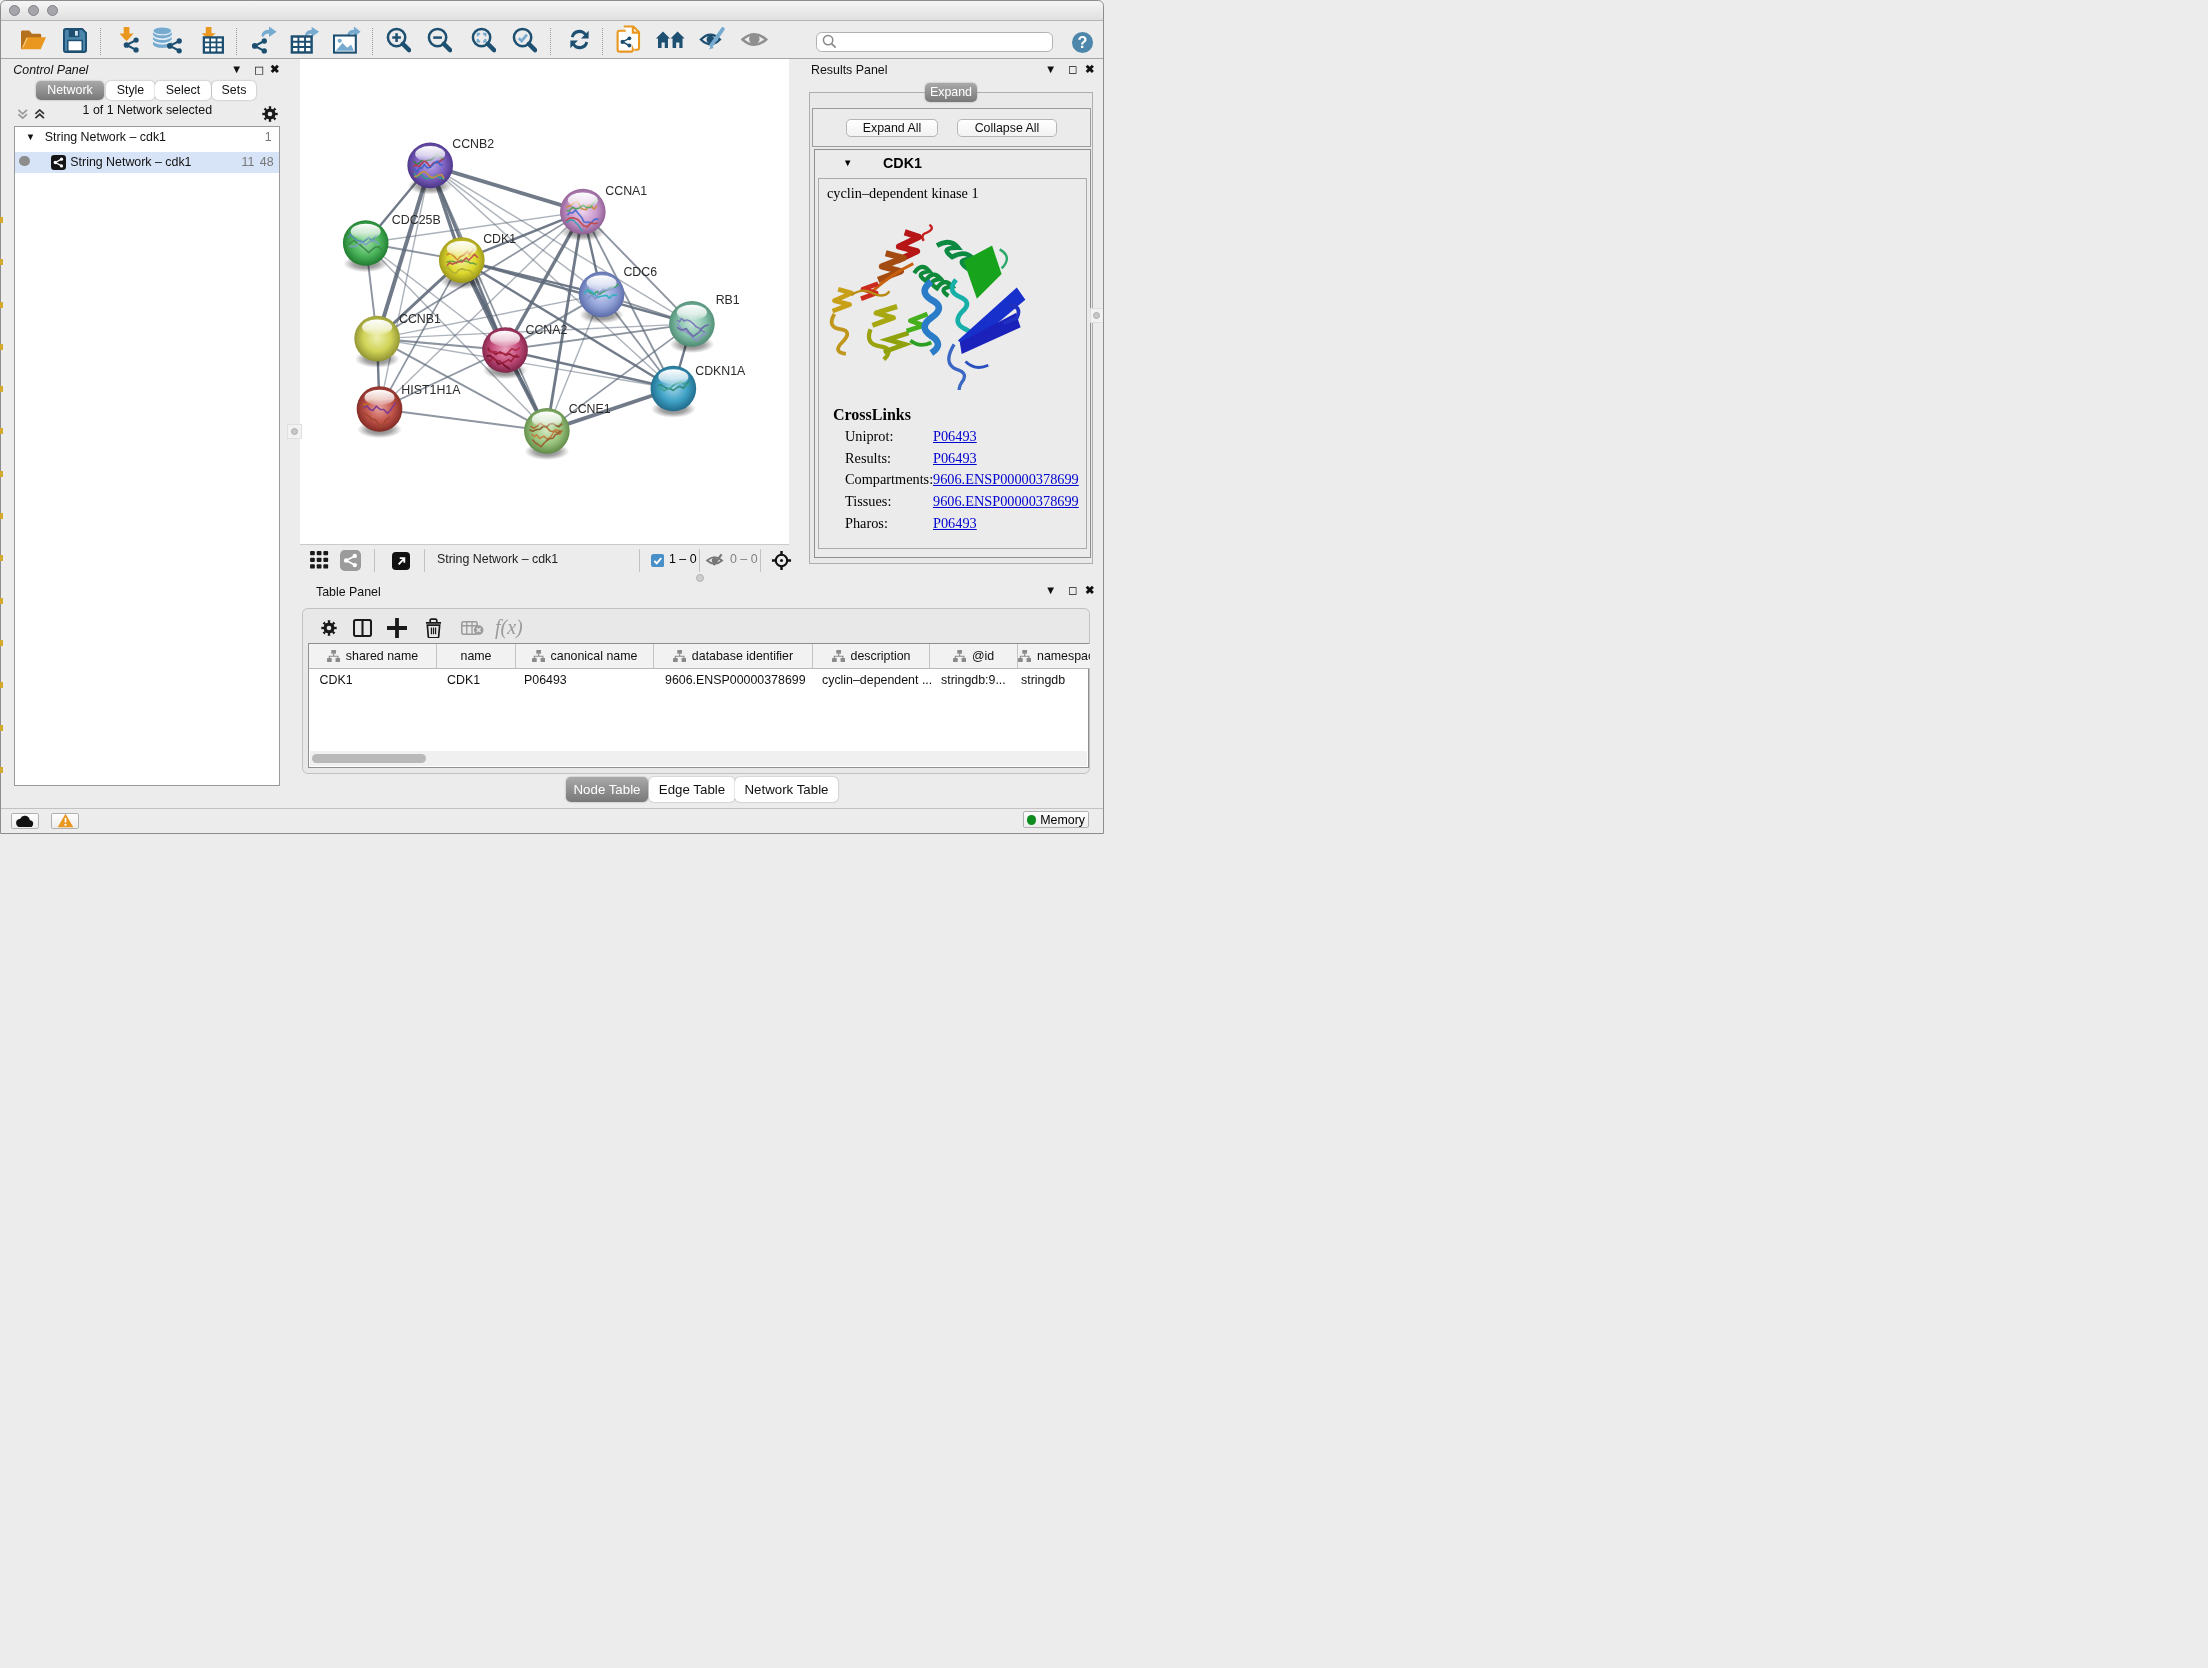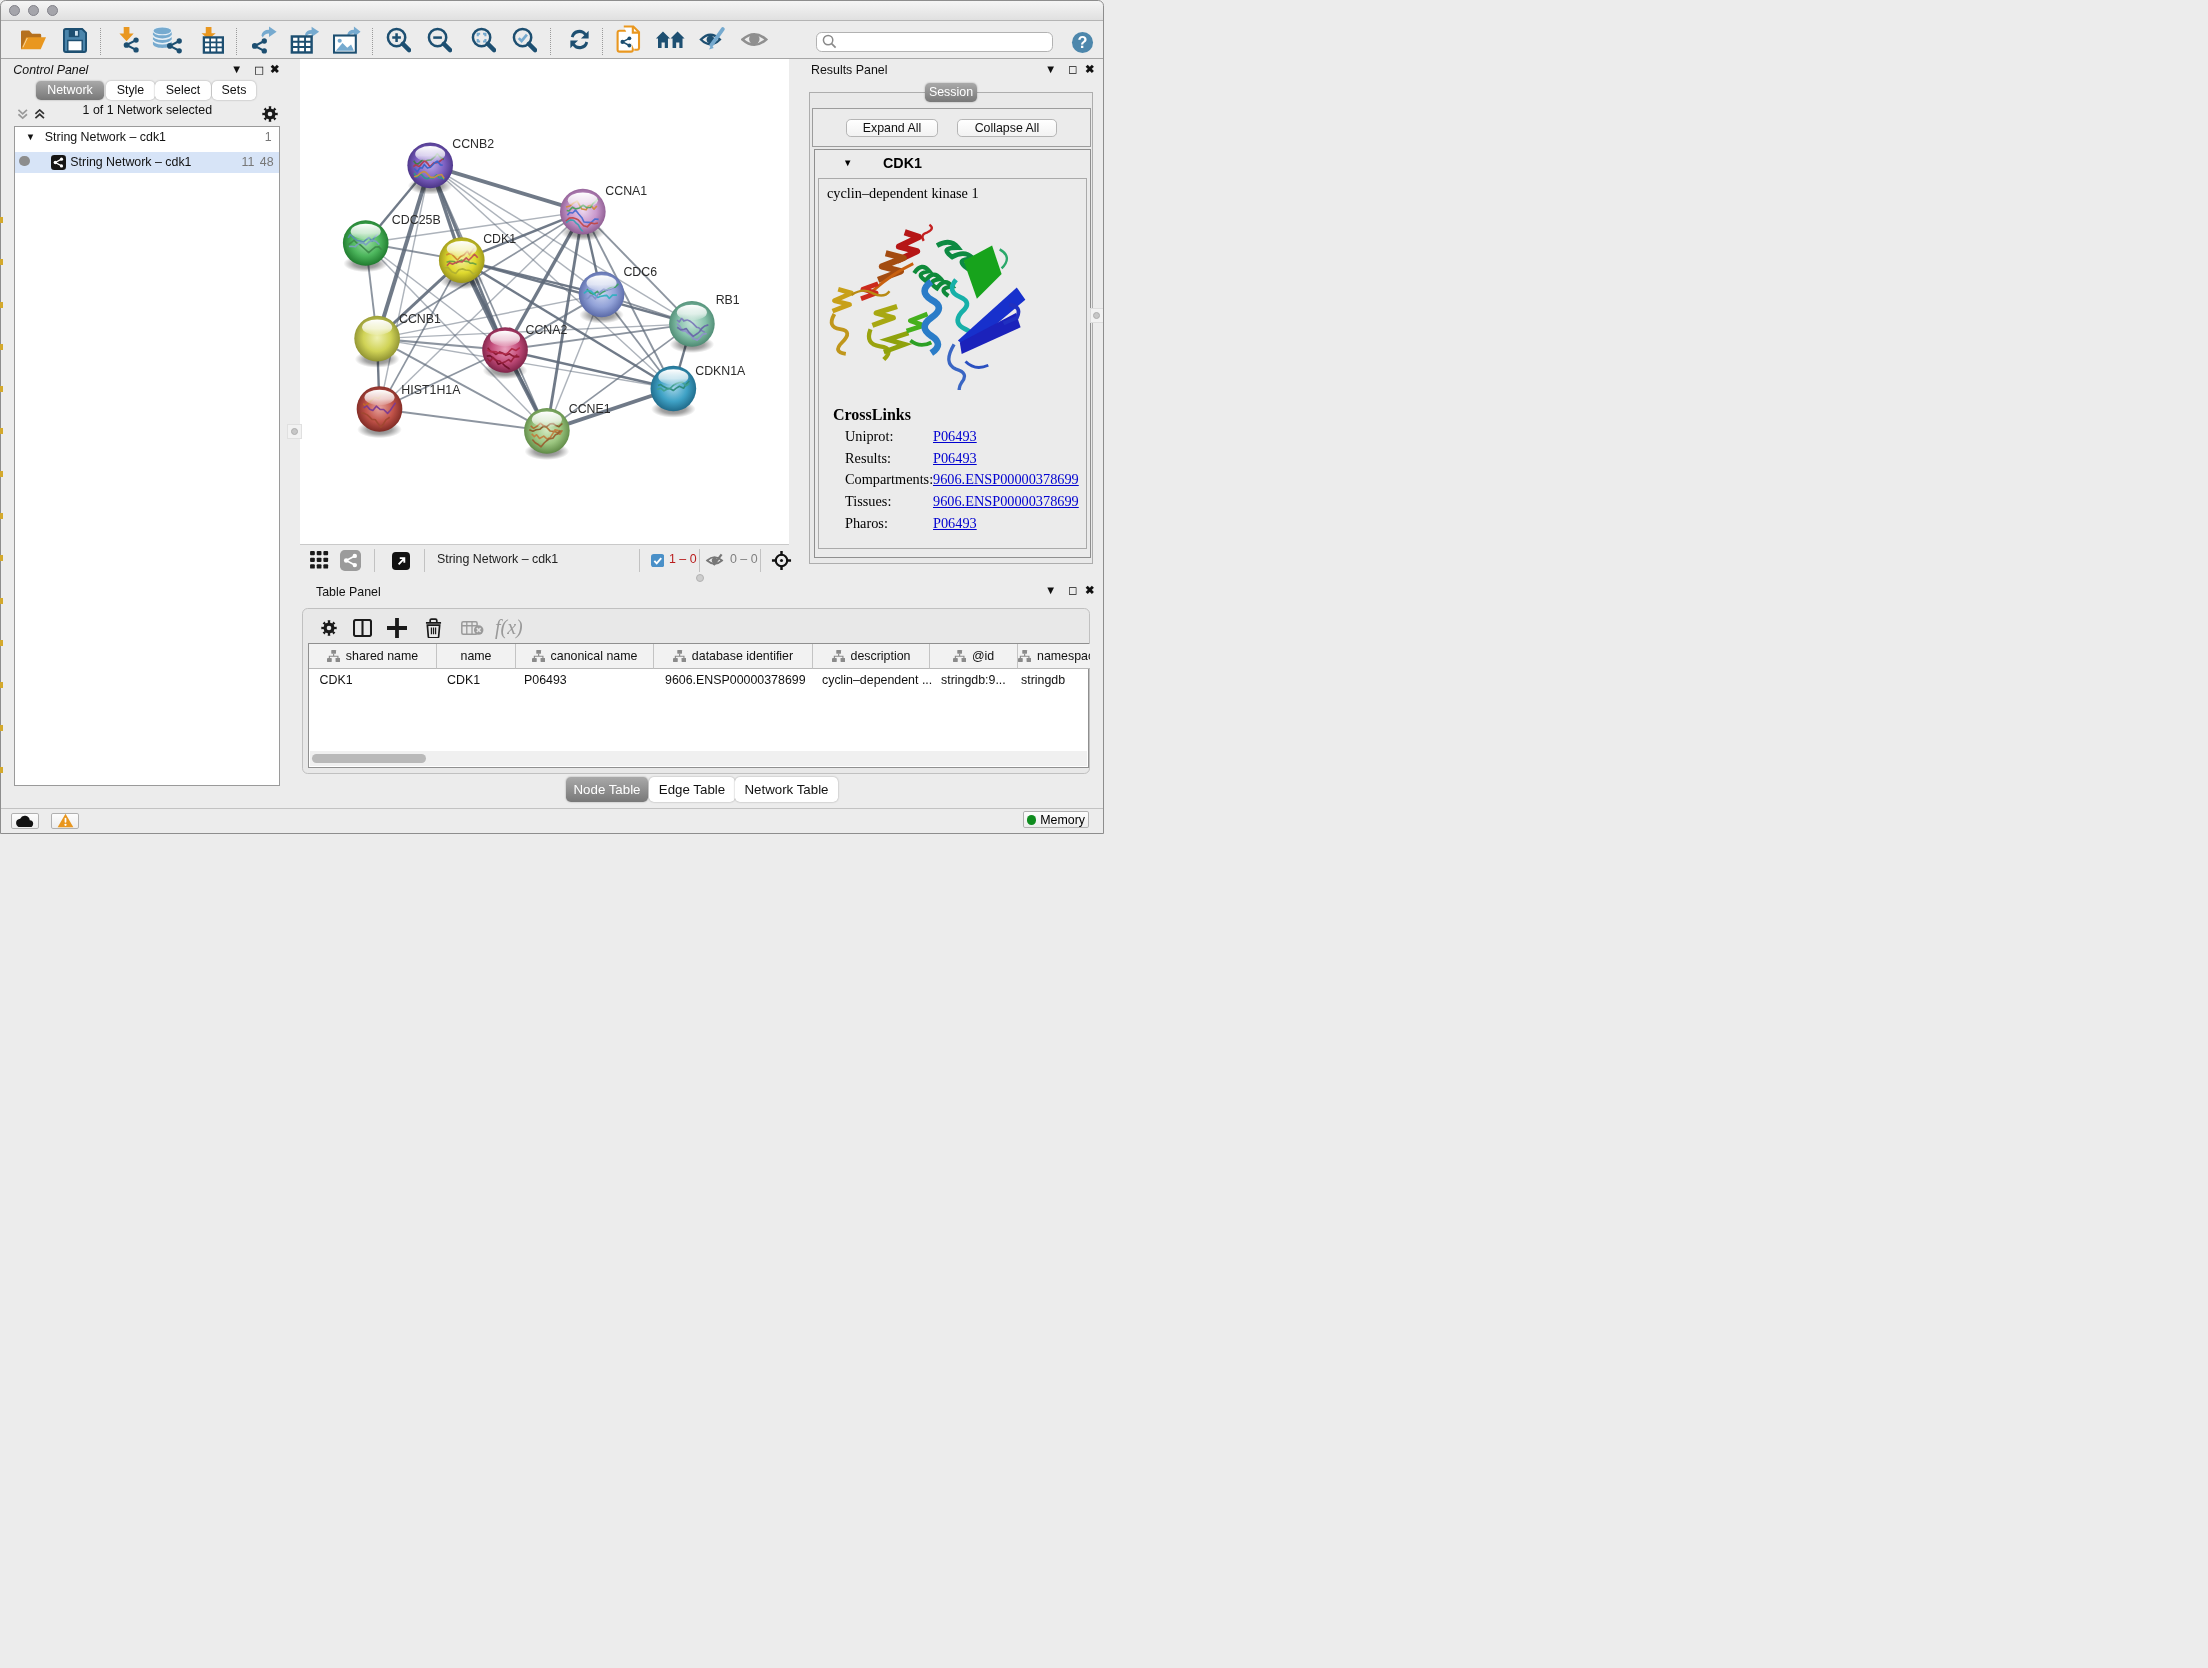--- a/index.html
+++ b/index.html
@@ -551,21 +551,21 @@
 <svg class="abs" style="left:92px; top:6.7px;" width="18" height="18" viewBox="0 0 19 19">
       <rect width="19" height="19" rx="4" fill="#111"></rect>
       <path d="M7 13 L12.5 7.2 M8.2 6.5 h4.8 v4.8" stroke="#fff" stroke-width="2" fill="none"></path>
     </svg>
 <div class="abs" style="left:124px; top:3.8px; height:23px; border-left:1px solid #c2c2c2;"></div>
 <div class="abs" style="left:339px; top:3.8px; height:23px; border-left:1px solid #c2c2c2;"></div>
 <svg class="abs" style="left:351px; top:8.6px;" width="13.3" height="13.3" viewBox="0 0 14 14">
       <rect width="14" height="14" rx="3" fill="#4a90c8"></rect>
       <path d="M3.5 7.2 l2.5 2.6 L10.8 4.4" stroke="#fff" stroke-width="2" fill="none"></path>
     </svg>
-<div class="abs" style="left:369px; top:6.7px; font-size:12.4px; color:#b91c1c;">1 – 0</div>
+<div class="abs" style="left:369px; top:6.7px; font-size:12.4px; color:#000000;">1 – 0</div>
 <div class="abs" style="left:399px; top:3.8px; height:23px; border-left:1px solid #c2c2c2;"></div>
 <svg class="abs" style="left:405px; top:7.6px;" width="21" height="15" viewBox="0 0 22 16">
       <path d="M2 8 Q10 1 18 8 Q10 15 2 8 Z" fill="none" stroke="#777" stroke-width="1.8"></path>
       <circle cx="10" cy="8" r="3" fill="#777"></circle>
       <path d="M17.5 1.5 L9 13" stroke="#777" stroke-width="2.4"></path>
     </svg>
 <div class="abs" style="left:430px; top:6.7px; font-size:12.4px; color:#7f7f7f;">0 – 0</div>
 <div class="abs" style="left:460px; top:3.8px; height:23px; border-left:1px solid #c2c2c2;"></div>
 <svg class="abs" style="left:471px; top:4.8px;" width="21" height="21" viewBox="0 0 22 22">
       <circle cx="11" cy="11" r="6" fill="none" stroke="#111" stroke-width="2.2"></circle>
@@ -575,21 +575,21 @@
   <div class="abs" style="left:137px; top:6.7px; font-size:12.4px; color:#222;">String Network – cdk1</div>
 </div>
 
 <div id="rpanel">
   <div class="abs pheader" style="left:811px; top:63px;">Results Panel</div>
   <div class="abs phicons" style="left:1045px; top:63px;">▼</div>
   <div class="abs phicons" style="left:1068px; top:62px;">◻</div>
   <div class="abs phicons" style="left:1085px; top:62px; font-weight:bold;">✖</div>
   <div id="rpouter" class="abs"></div>
   <div class="abs" style="left:812px; top:108px; width:279px; height:39px; background:#ebebeb; border:1px solid #9c9c9c;"></div>
-  <div class="tab tabsel" style="left:925px; top:83px; width:52px;">Session</div>
+  <div class="tab tabsel" style="left:925px; top:83px; width:52px;">Expand</div>
   <div class="btn" style="left:846px; top:119px; width:92px; height:18px; line-height:17px;">Expand All</div>
   <div class="btn" style="left:957px; top:119px; width:100px; height:18px; line-height:17px;">Collapse All</div>
   <div id="rpinner" class="abs"></div>
   <div class="abs" style="left:843px; top:157px; font-size:9.5px;">▼</div>
   <div class="abs" style="left:883px; top:155px; font-size:14.3px; font-weight:bold;">CDK1</div>
   <div id="rpinner2" class="abs"></div>
 <svg class="abs" style="left:823px; top:219px;" width="209" height="171" viewBox="0 0 220 180">
 <path d="M112 6 q6 4 -2 8 q-8 2 -4 9" fill="none" stroke="#c42020" stroke-width="2.5"></path>
 <path d="M78 44 L99 34 L80 29 L101 19 L86 14" fill="none" stroke="#b61616" stroke-width="6.5" stroke-linejoin="round"></path>
 <path d="M58 64 L82 55 L62 50 L85 41 L66 36" fill="none" stroke="#a34b10" stroke-width="6.5" stroke-linejoin="round"></path>

